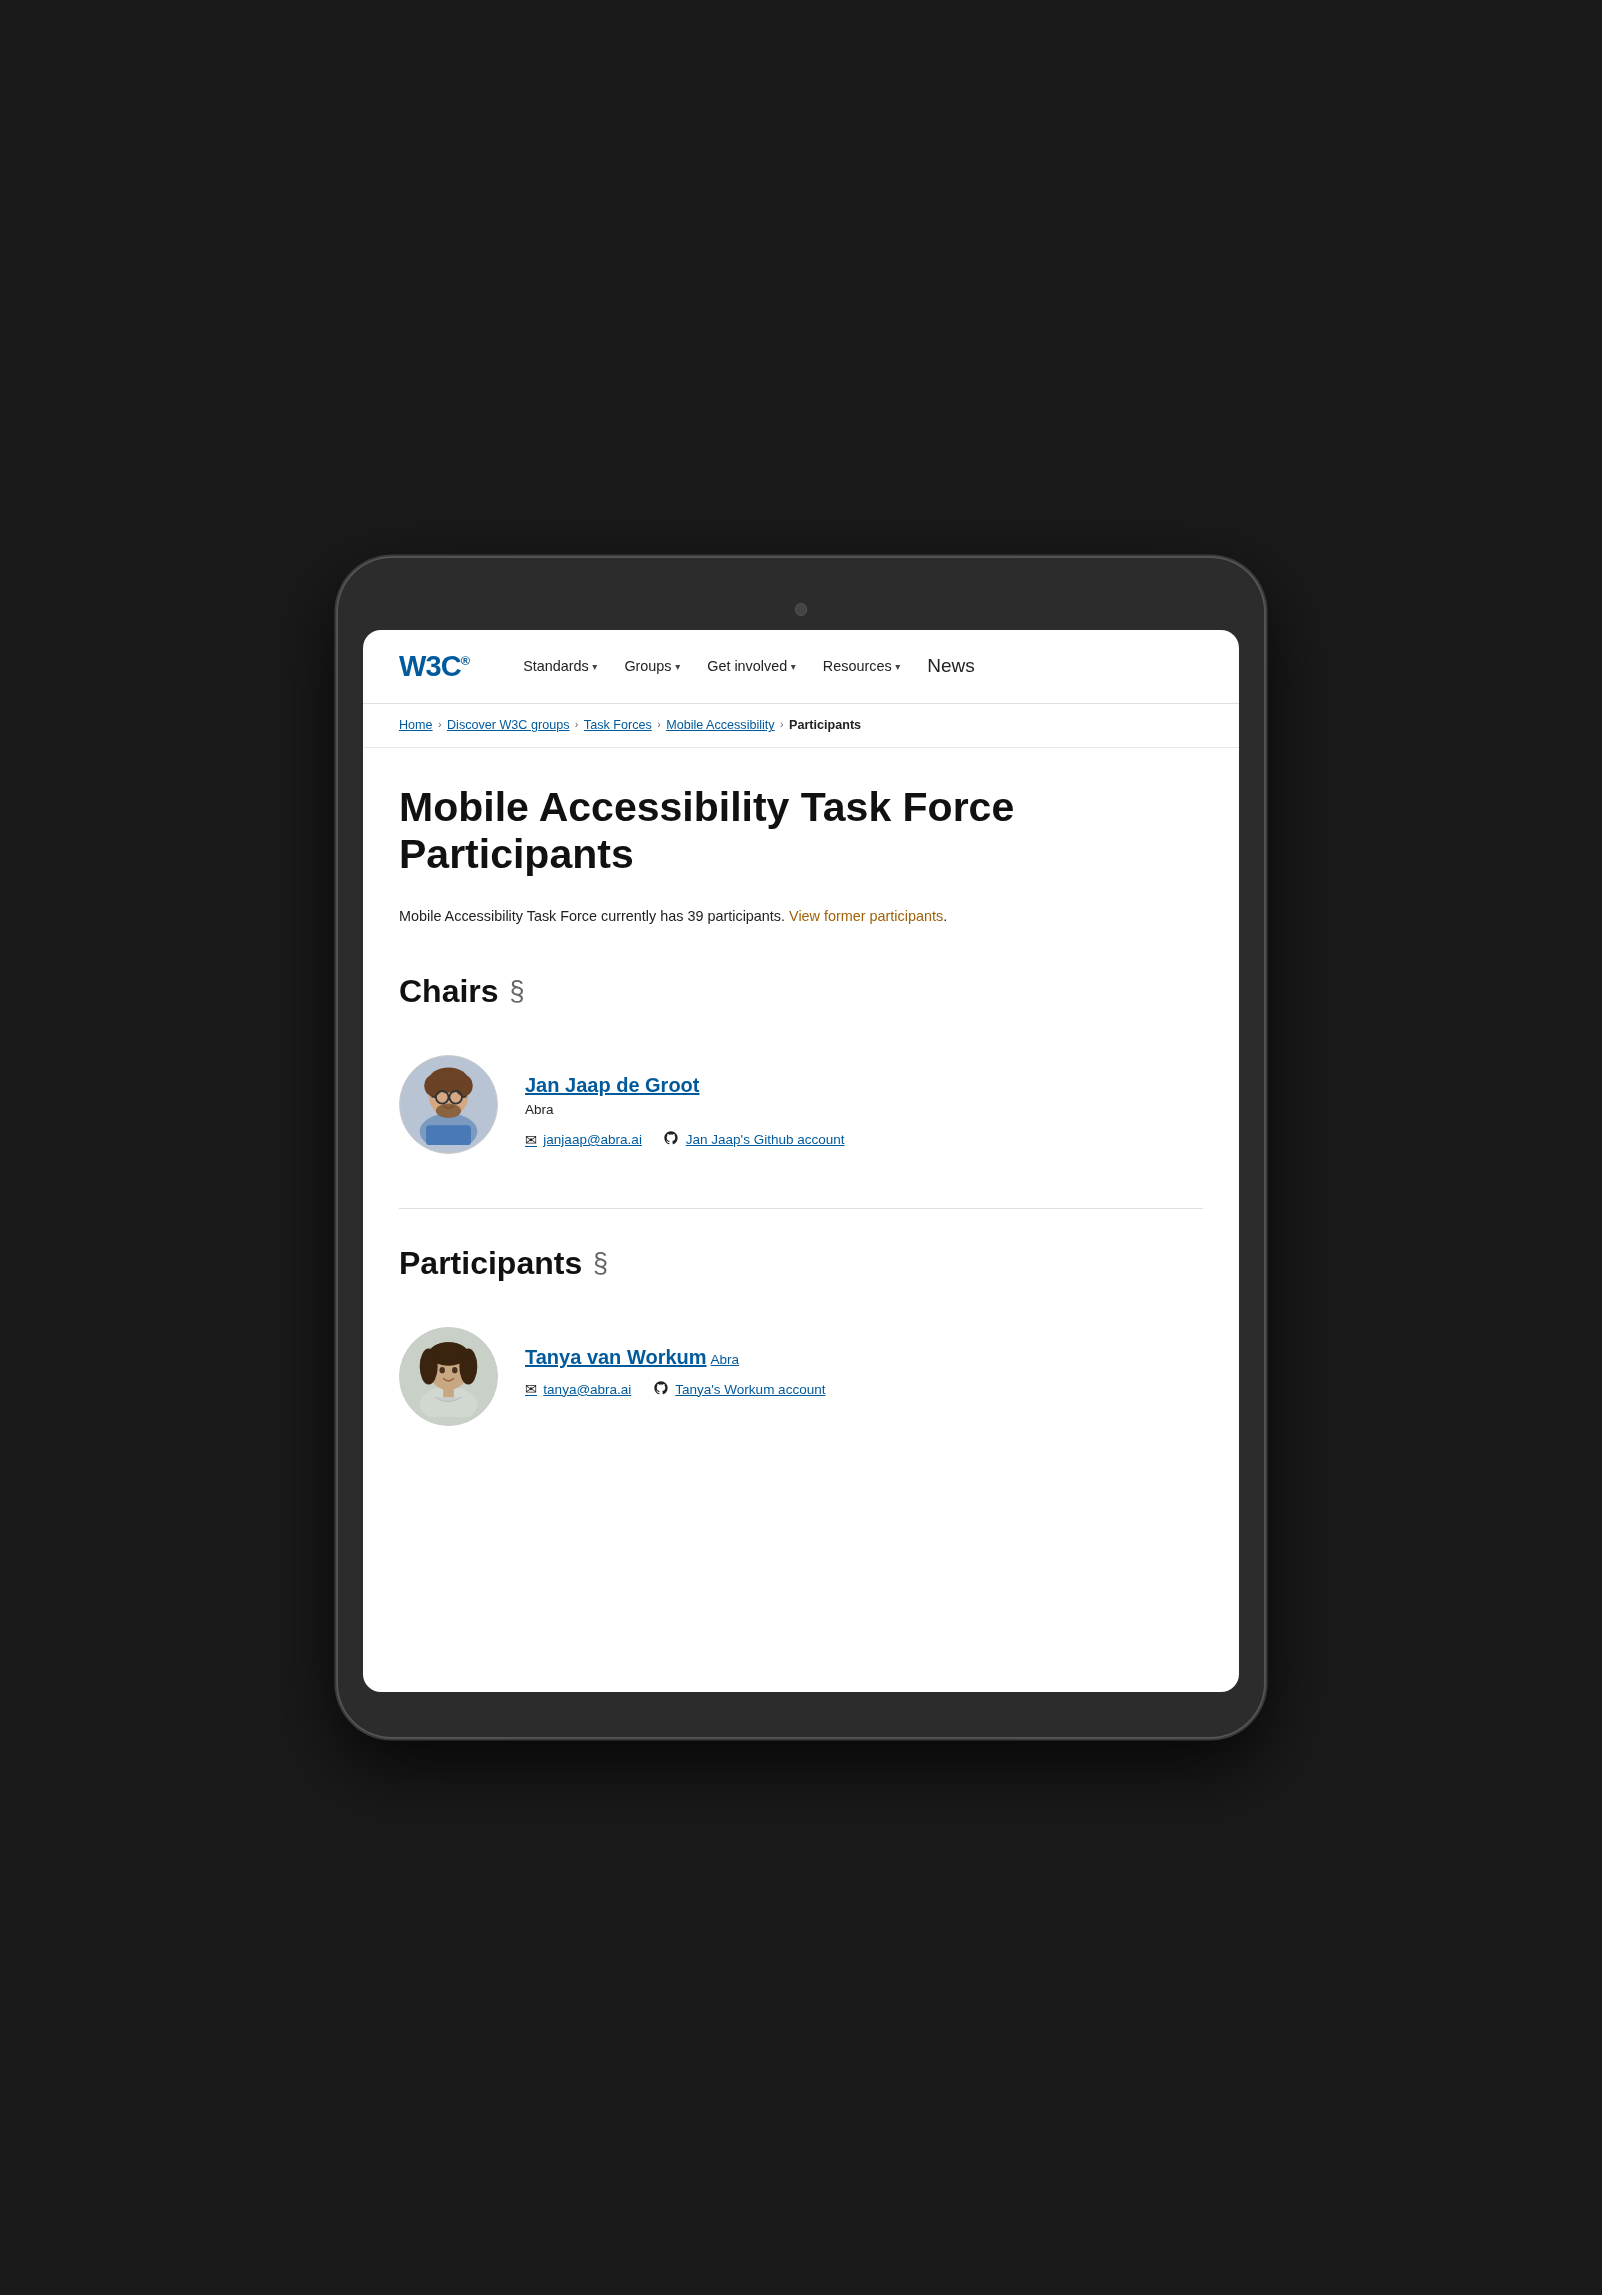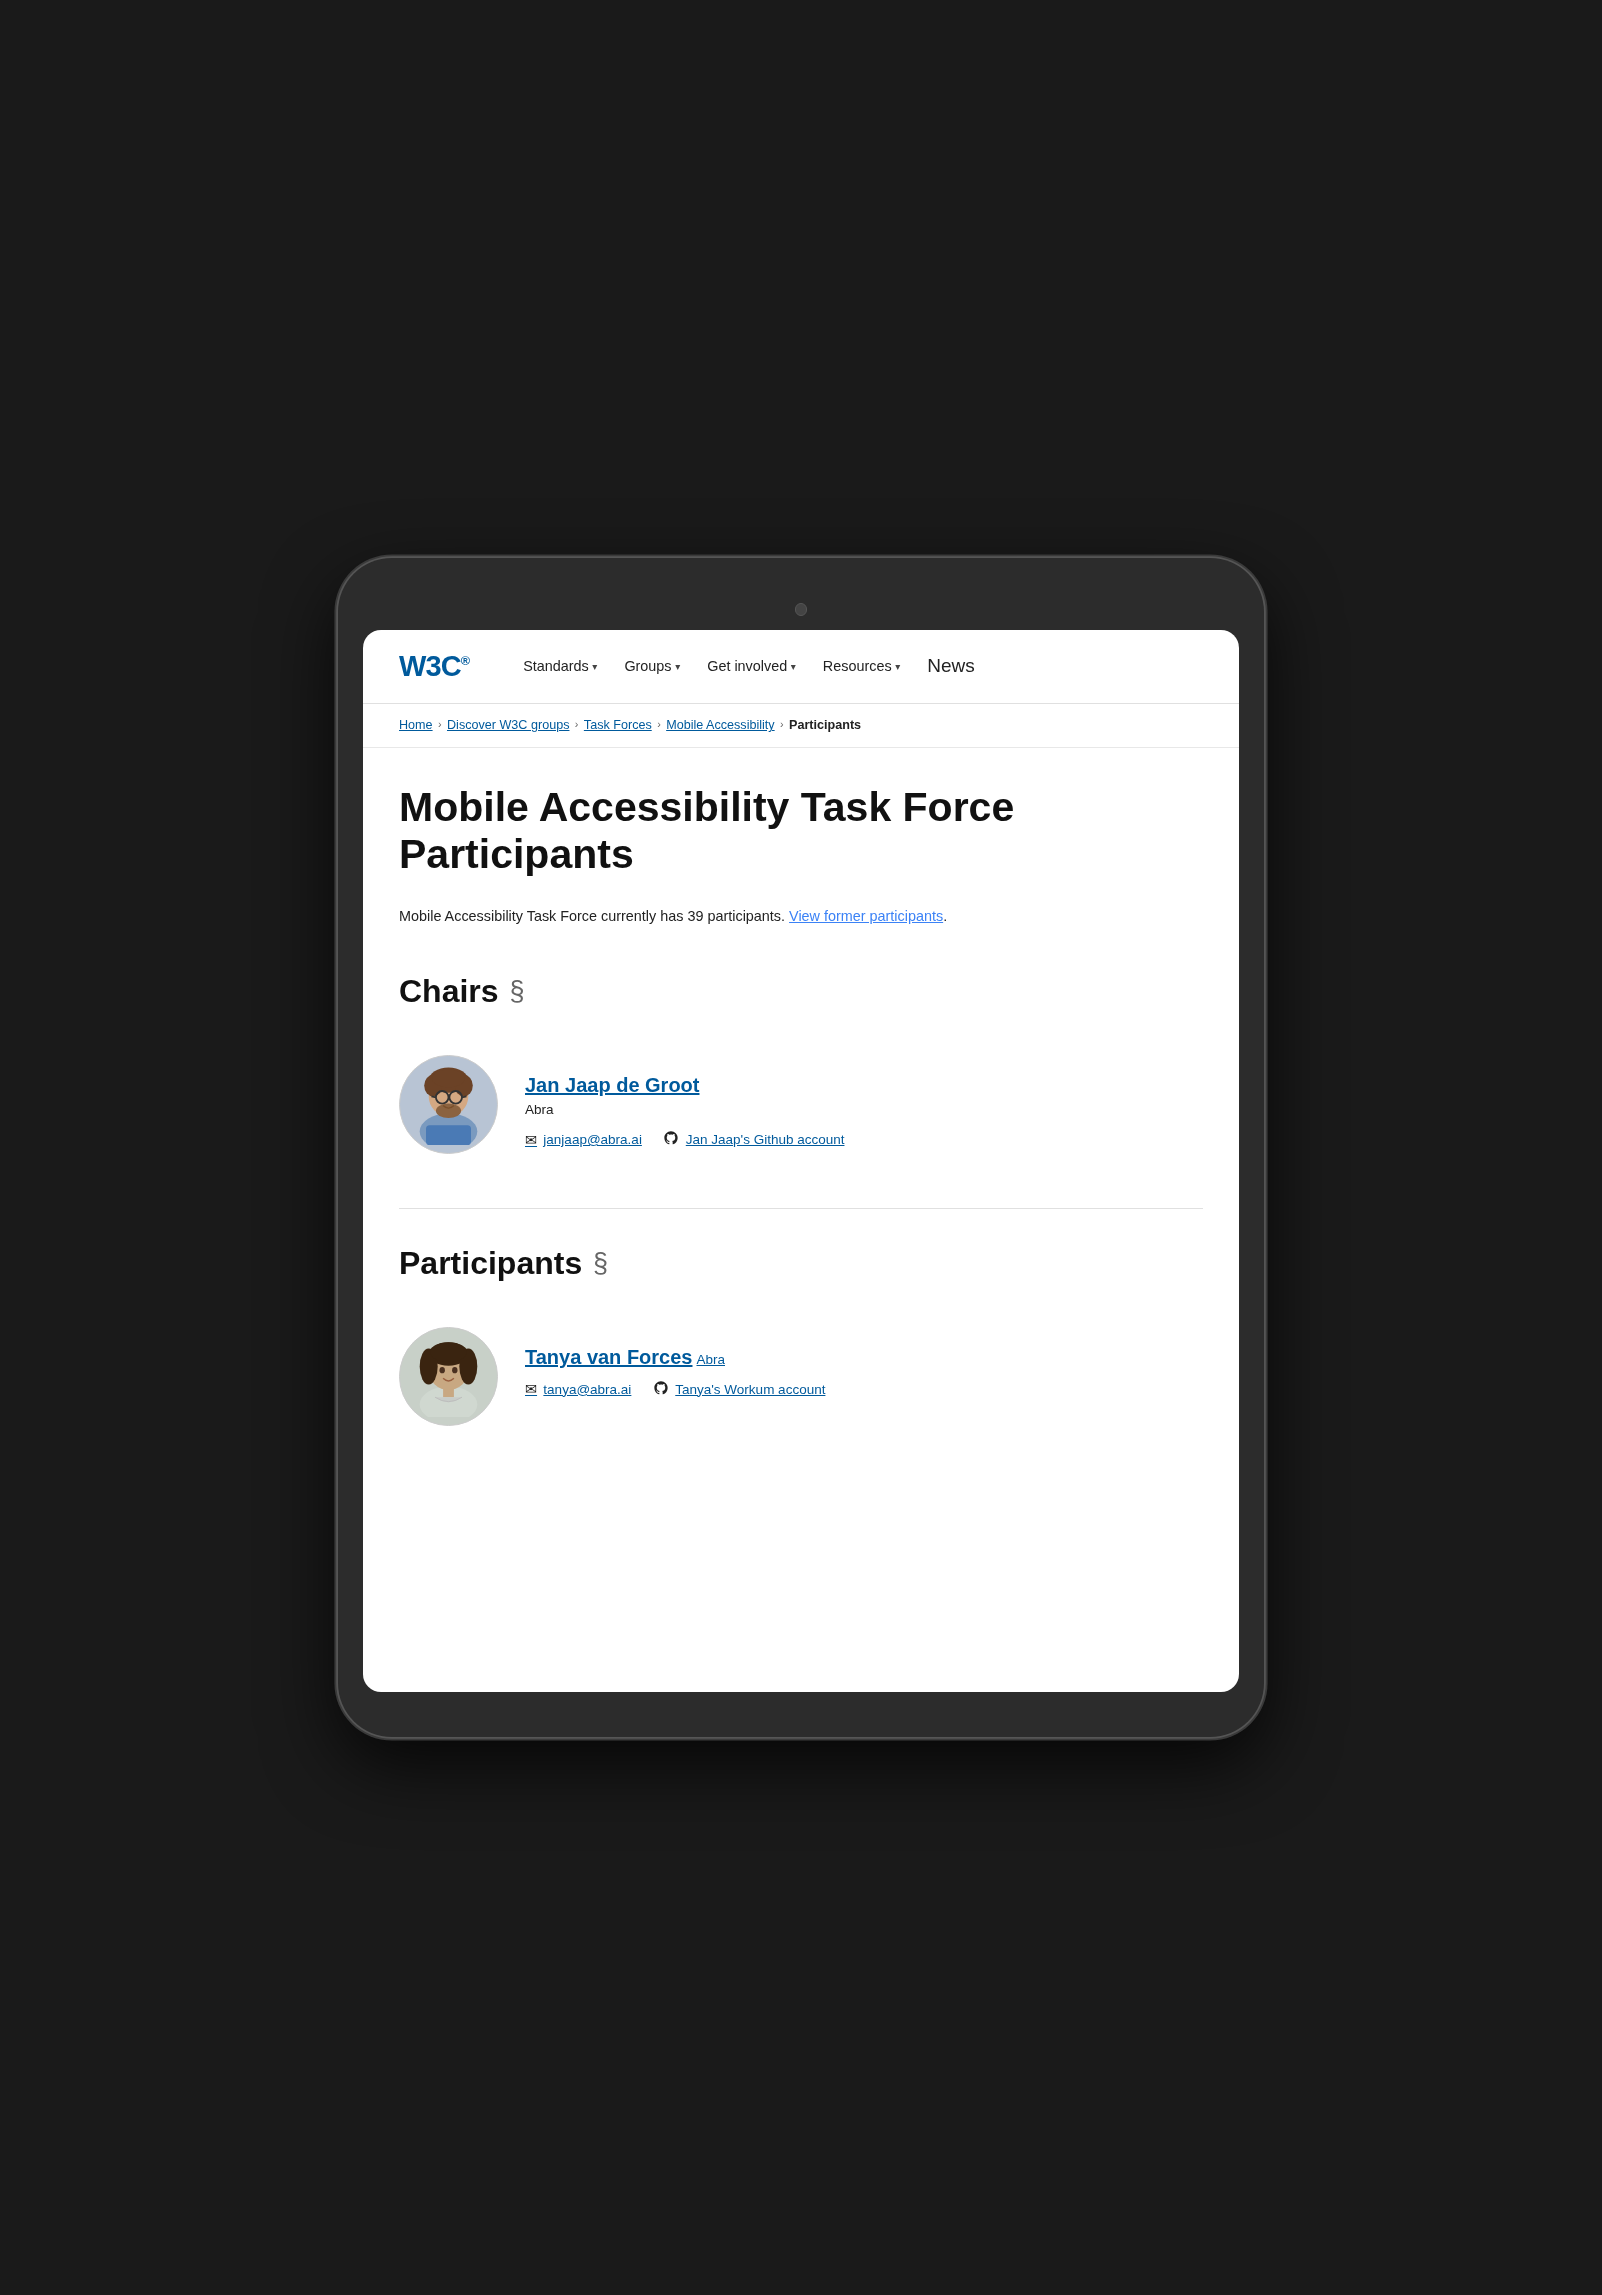--- a/index.html
+++ b/index.html
@@ -145,22 +145,21 @@
     }
 
     .participant-count {
       font-size: 14.4px;
       color: #222;
       margin-bottom: 45px;
       line-height: 1.6;
     }
 
     .participant-count a {
-      color: #3b82f6;
-      text-decoration: underline;
+      color: #a16207;
       cursor: pointer;
     }
 
     
     .section-heading {
       font-size: 32px;
       font-weight: 800;
       color: #111;
       margin-bottom: 27px;
       display: flex;
@@ -392,21 +391,21 @@
 
             <ellipse cx="38" cy="38" rx="3" ry="3.5" fill="#4a3020"></ellipse>
             <ellipse cx="52" cy="38" rx="3" ry="3.5" fill="#4a3020"></ellipse>
 
             <path d="M39 47 Q45 53 51 47" fill="none" stroke="#9a6040" stroke-width="1.5"></path>
 
             <path d="M30 68 Q45 78 60 68" fill="#c8ccc8" stroke="#bbb" stroke-width="1"></path>
           </svg>
         </div>
         <div class="person-info">
-          <a class="person-name">Tanya van Forces</a>
+          <a class="person-name">Tanya van Workum</a>
           <a class="person-org-link">Abra</a>
           <div class="person-links">
             <a class="person-link">
               <span class="link-icon">✉</span>
               <span>tanya@abra.ai</span>
             </a>
             <a class="person-link">
               <span class="link-icon">
                 <svg width="16" height="16" viewBox="0 0 24 24" fill="#222" xmlns="http://www.w3.org/2000/svg">
                   <path d="M12 2C6.477 2 2 6.477 2 12c0 4.42 2.865 8.166 6.839 9.489.5.092.682-.217.682-.482 0-.237-.008-.866-.013-1.7-2.782.603-3.369-1.342-3.369-1.342-.454-1.155-1.11-1.462-1.11-1.462-.908-.62.069-.608.069-.608 1.003.07 1.531 1.03 1.531 1.03.892 1.529 2.341 1.087 2.91.831.092-.646.35-1.086.636-1.336-2.22-.253-4.555-1.11-4.555-4.943 0-1.091.39-1.984 1.029-2.683-.103-.253-.446-1.27.098-2.647 0 0 .84-.269 2.75 1.025A9.578 9.578 0 0112 6.836c.85.004 1.705.114 2.504.336 1.909-1.294 2.747-1.025 2.747-1.025.546 1.377.203 2.394.1 2.647.64.699 1.028 1.592 1.028 2.683 0 3.842-2.339 4.687-4.566 4.935.359.309.678.919.678 1.852 0 1.336-.012 2.415-.012 2.743 0 .267.18.578.688.48C19.138 20.163 22 16.418 22 12c0-5.523-4.477-10-10-10z"></path>

